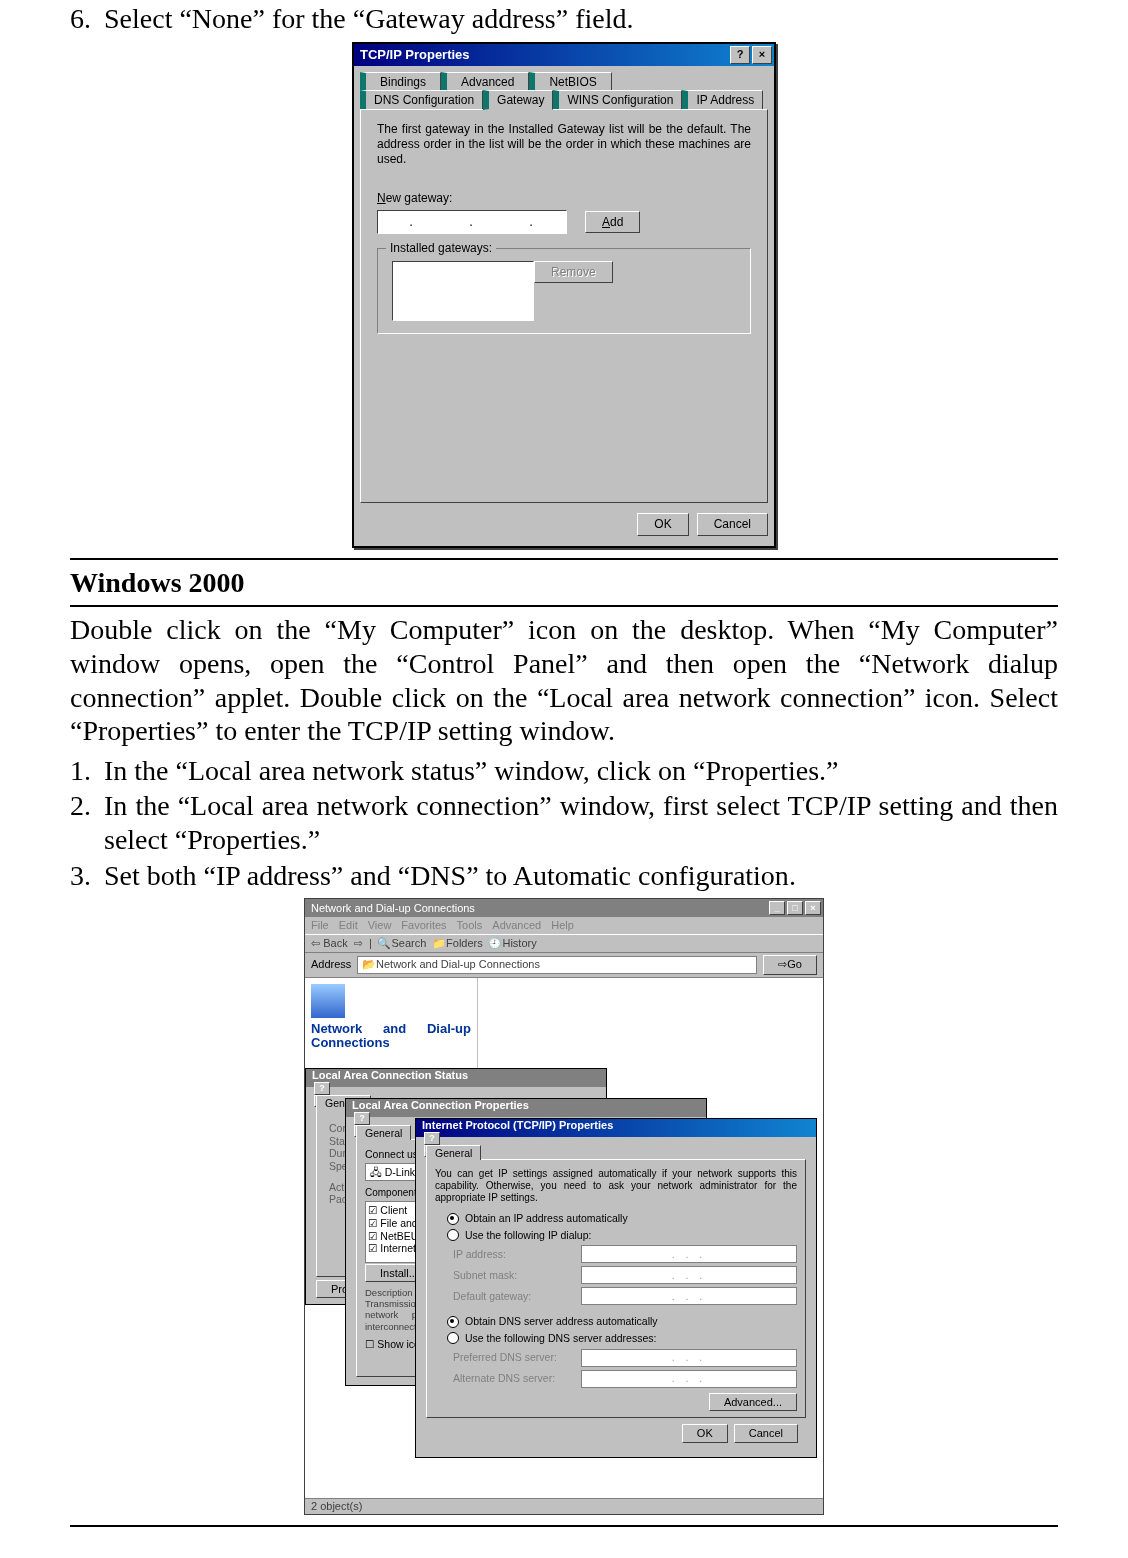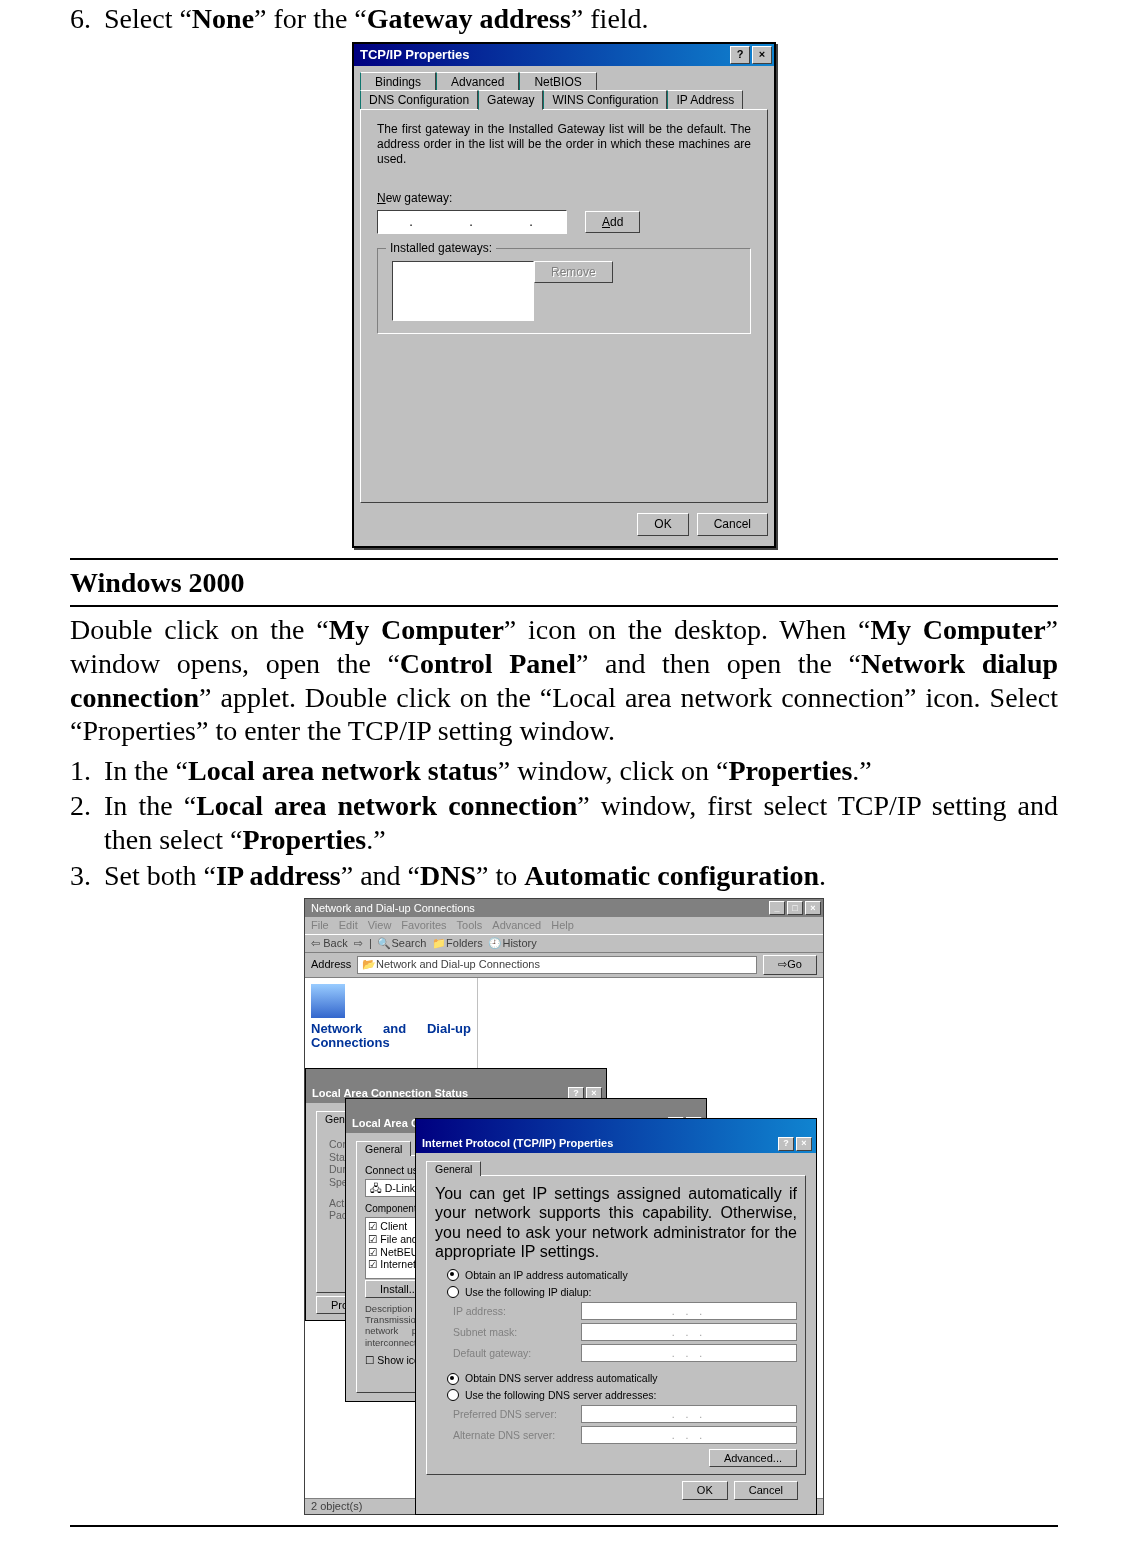--- a/index.html
+++ b/index.html
@@ -21,21 +21,21 @@
     display: flex;
     margin: 2px 0;
   }
   .step-num {
     width: 34px;
     flex-shrink: 0;
   }
   .step-body {
     flex: 1;
   }
-  .bold { font-weight: bold; }
+  .bold { font-weight: normal; }
   .section-heading {
     font-weight: bold;
     font-size: 28px;
     margin: 6px 0 2px 0;
   }
   hr.rule {
     border: 0;
     border-top: 2px solid #000;
     margin: 6px 0;
   }
@@ -87,21 +87,21 @@
   .win9x .body {
     padding: 6px 6px 4px 6px;
   }
   .tabs-row {
     display: flex;
     margin-bottom: -1px;
   }
   .wtab {
     background: #c0c0c0;
     border-top: 1px solid #fff;
-    border-left: 1px solid #0f766e;
+    border-left: 6px solid #0f766e;
     border-right: 1px solid #404040;
     padding: 2px 8px;
     font-size: 12px;
     position: relative;
     z-index: 1;
   }
   .tabs-row.back .wtab { font-size: 12px; padding: 2px 14px; }
   .wtab.active {
     background: #c0c0c0;
     z-index: 3;
@@ -206,21 +206,21 @@
   .w2k .toolbar{background:#c0c0c0;border-top:1px solid #fff;border-bottom:1px solid #808080;padding:2px 6px;display:flex;gap:6px;align-items:center;color:#404040;}
   .w2k .addrbar{background:#c0c0c0;border-bottom:1px solid #808080;padding:2px 6px;display:flex;align-items:center;gap:6px;}
   .w2k .addrbar .af{background:#fff;border:1px solid #808080;flex:1;height:16px;display:flex;align-items:center;padding:0 4px;color:#404040;}
   .w2k .exp-main{display:flex;height:90px;}
   .w2k .left{width:160px;border-right:1px solid #c0c0c0;padding:6px;}
   .w2k .left .h{color:#003399;font-weight:bold;font-size:13px;line-height:1.1;}
   .w2k .right{flex:1;display:flex;gap:30px;padding:10px;}
   .w2k .ic{display:flex;flex-direction:column;align-items:center;gap:2px;font-size:10px;width:70px;text-align:center;}
   .w2k .ic .box{width:32px;height:28px;background:#ffffcc;border:1px solid #cc9900;}
   .w2k .statusbar{background:#c0c0c0;border-top:1px solid #808080;padding:1px 6px;color:#404040;}
-  .dlgtitle{background:linear-gradient(to right,#000080,#1084d0);color:#fff;font-weight:bold;height:18px;display:flex;align-items:center;padding:16px 4px 0 6px;}
+  .dlgtitle{background:linear-gradient(to right,#000080,#1084d0);color:#fff;font-weight:bold;height:18px;display:flex;align-items:flex-start;padding:0 4px 0 6px;flex-direction:column;}
   .dlgtitle .t{flex:1;}
   .dlgbody{padding:8px 10px;font-size:10.5px;color:#000;background:#c0c0c0;}
   .gtab{display:inline-block;background:#c0c0c0;border-top:1px solid #fff;border-left:1px solid #fff;border-right:1px solid #404040;padding:1px 8px;margin-bottom:-1px;}
   .dtpane{border:1px solid #fff;border-right-color:#404040;border-bottom-color:#404040;padding:8px;background:#c0c0c0;}
   .opt{display:flex;align-items:center;gap:6px;margin:4px 12px;}
   .radio{width:10px;height:10px;border-radius:50%;border:1px solid #000;background:#fff;position:relative;}
   .radio.sel:after{content:"";position:absolute;left:2px;top:2px;width:4px;height:4px;background:#000;border-radius:50%;}
   .fld{display:flex;align-items:center;gap:8px;margin:3px 0 3px 18px;color:#808080;}
   .fld .fl{width:120px;}
   .fld .fi{flex:1;background:#fff;border:1px solid #808080;height:16px;display:flex;align-items:center;justify-content:center;letter-spacing:4px;color:#a0a0a0;}
@@ -412,21 +412,21 @@
 
           <div class="lay3" style="background:#c0c0c0;border:1px solid #000;">
             <div class="dlgtitle">
                 <span class="t">Internet Protocol (TCP/IP) Properties</span>
                 <span class="mini-btn">?</span>
                 <span class="mini-btn">×</span>
               </div>
             <div class="dlgbody">
               <span class="gtab">General</span>
               <div class="dtpane">
-                <div style="font-size:16px;margin-bottom:8px;">You can get IP settings assigned automatically if your network supports this capability. Otherwise, you need to ask your network administrator for the appropriate IP settings.</div>
+                <div style="font-size:10px;margin-bottom:8px;">You can get IP settings assigned automatically if your network supports this capability. Otherwise, you need to ask your network administrator for the appropriate IP settings.</div>
                 <div class="opt">
                     <span class="radio sel"></span>
                     <span>Obtain an IP address automatically</span>
                   </div>
                 <div class="opt">
                     <span class="radio"></span>
                     <span>Use the following IP dialup:</span>
                   </div>
                 <div class="fld">
                     <span class="fl">IP address:</span>

